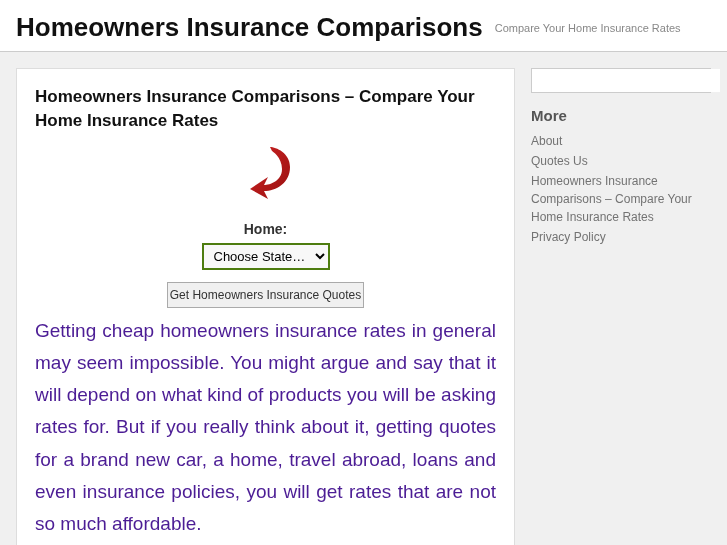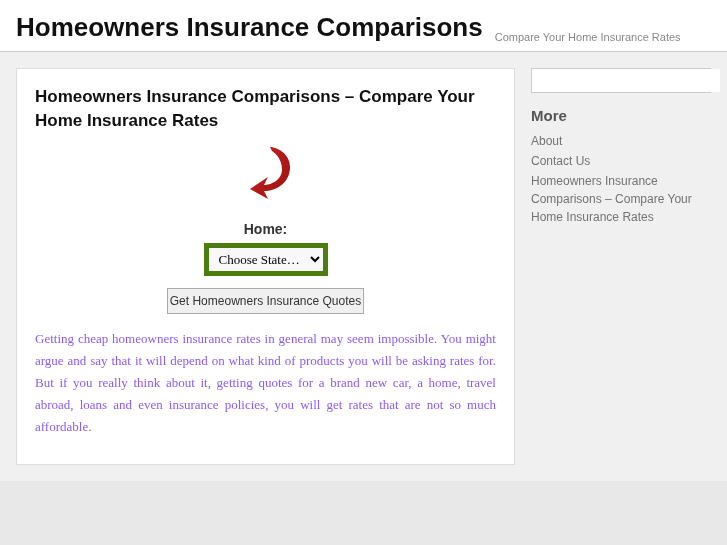--- a/index.html
+++ b/index.html
@@ -13,21 +13,21 @@
       max-width: 727px;
       margin: 0 auto;
       background: #f0f0f0;
     }
     
     #site-header {
       background: #fff;
       padding: 12px 28px 8px 16px;
       border-bottom: 1px solid #ccc;
       display: flex;
-      align-items: flex-end;
+      align-items: center;
       gap: 12px;
     }
     #site-title {
       font-size: 26px;
       font-weight: bold;
       color: #111;
       font-family: Arial, sans-serif;
       flex-shrink: 0;
     }
     #site-subtitle {
@@ -70,42 +70,42 @@
       display: block;
       font-family: Arial, sans-serif;
       font-size: 14px;
       font-weight: bold;
       margin-bottom: 6px;
       color: #333;
     }
     #state-select {
       font-size: 13px;
       padding: 3px 6px;
-      border: 5px solid #4d7c0f;
+      border: 2px solid #4d7c0f;
       background: #f8f8f8;
-      font-family: Liberation Serif, serif;
+      font-family: Liberation Sans, sans-serif;
     }
     #quotes-button {
       display: block;
-      margin: 0 auto 14px auto;
+      margin: 0 auto 7px auto;
       padding: 5px 2px;
       font-size: 12px;
       background: #f0f0f0;
       border: 1px solid #aaa;
       cursor: pointer;
       font-family: Arial, sans-serif;
       color: #333;
     }
     #article-body p {
-      font-size: 13px;
+      font-size: 19px;
       line-height: 1.7;
       text-align: justify;
       margin-bottom: 10px;
-      color: #8b5cf6;
-      font-family: Liberation Serif, serif;
+      color: #4c1d95;
+      font-family: Liberation Sans, sans-serif;
     }
     
     #sidebar {
       width: 180px;
       flex-shrink: 0;
     }
     #search-box-container {
       display: flex;
       align-items: center;
       background: #fff;
@@ -187,18 +187,19 @@
     <div id="sidebar">
 
       <div id="search-box-container">
         <input id="search-input" type="text" style="">
 
       </div>
 
       <div id="sidebar-more-title">More</div>
       <ul id="sidebar-nav">
       <li><a href="#">About</a></li>
-          <li><a href="#">Contact Us</a></li>
+          <li><a href="#">Quotes Us</a></li>
           <li><a href="#">Homeowners Insurance Comparisons – Compare Your Home Insurance Rates</a></li>
+          <li><a href="#">Privacy Policy</a></li>
         </ul>
     </div>
   </div>
 </div>
 
 </body></html>

